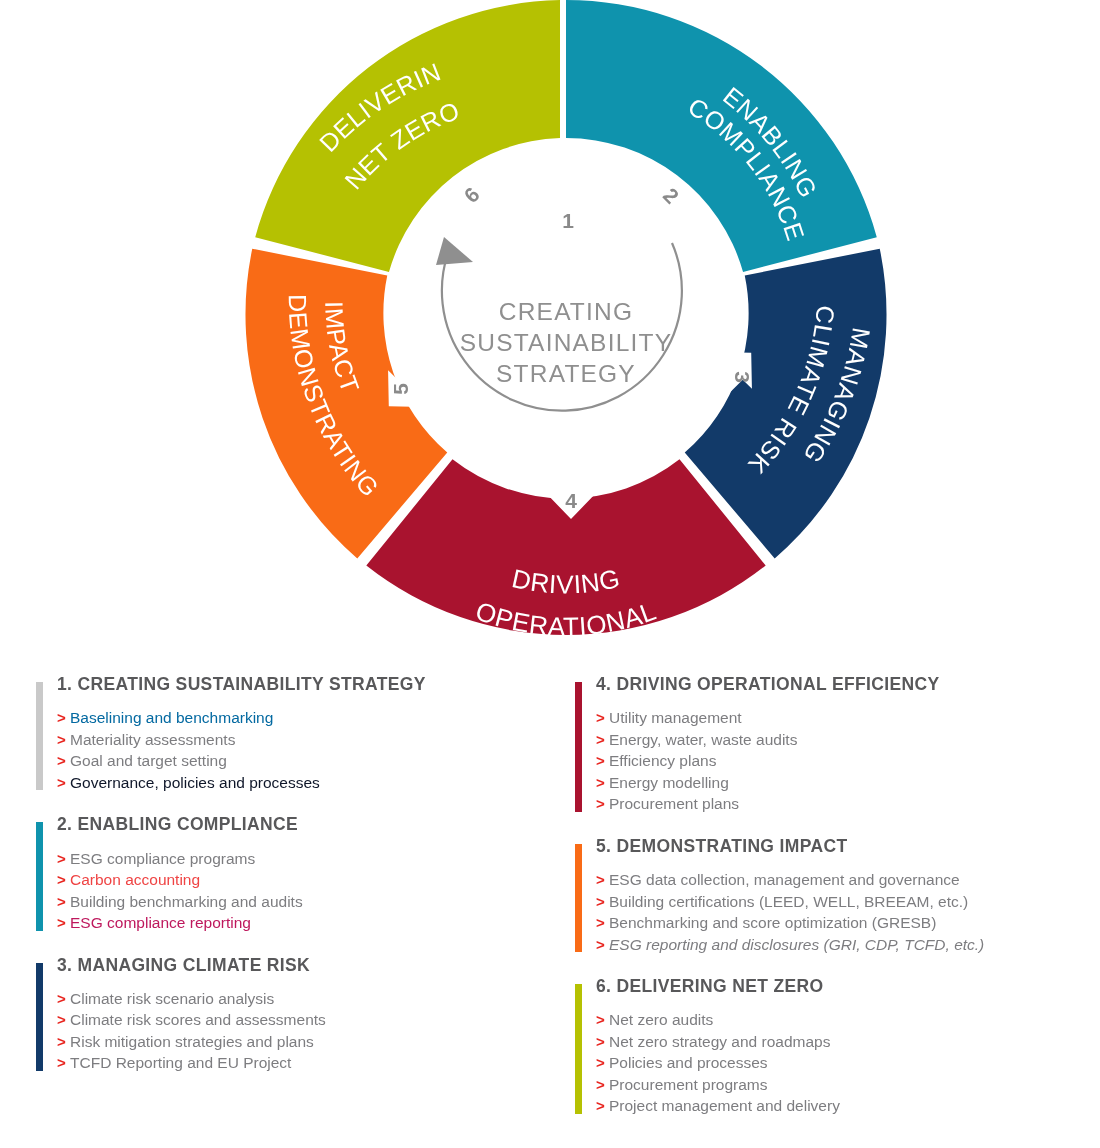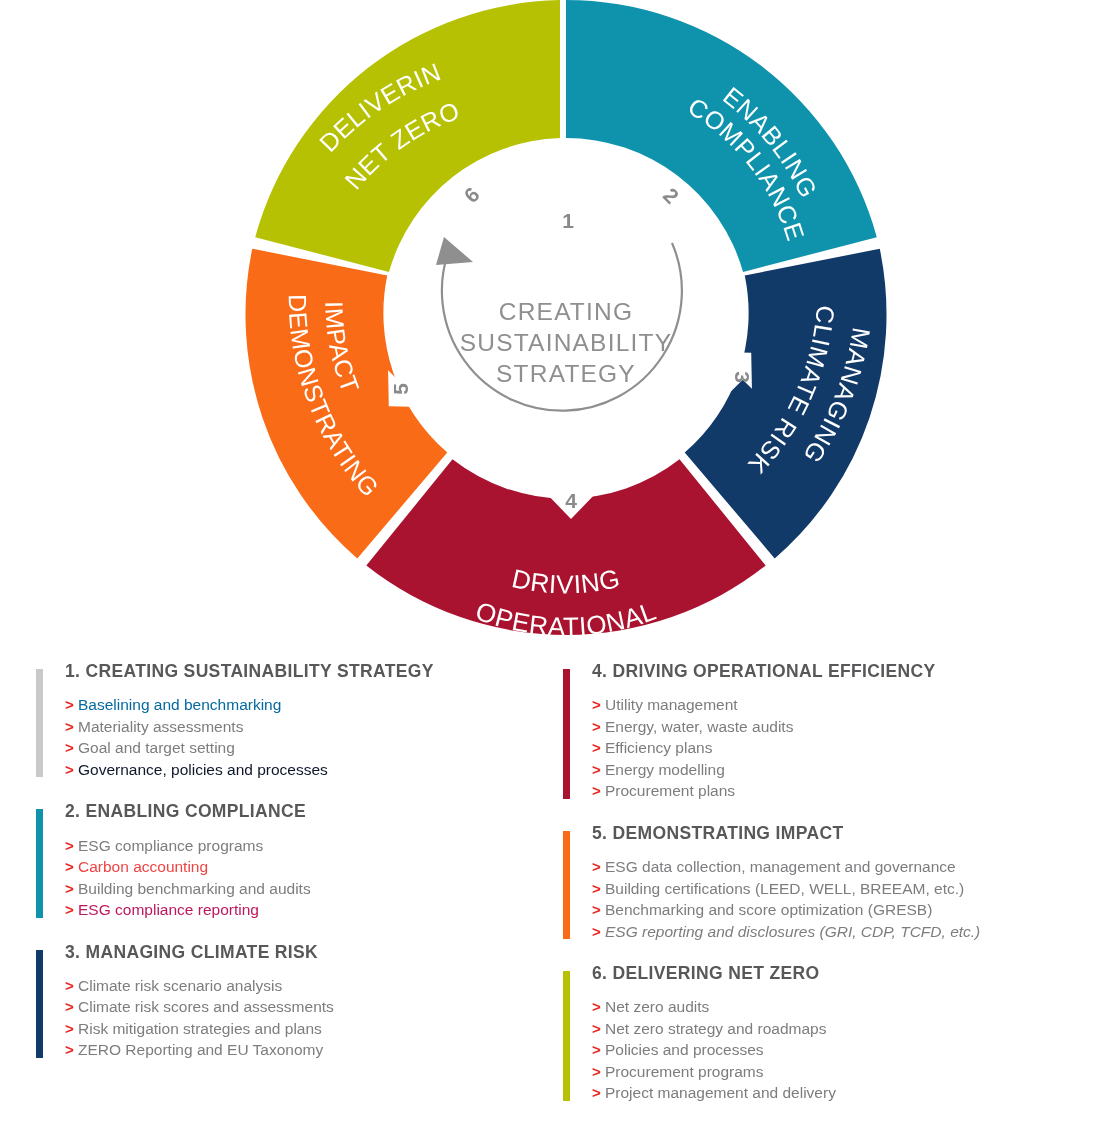--- a/index.html
+++ b/index.html
@@ -26,26 +26,27 @@
   .center-num { font-family: "Liberation Sans", sans-serif; font-weight: 700; fill: #8a8a8a; }
 
   
   #legend {
     position: absolute; left: 0; top: 662px;
     width: 1100px; height: 486px;
     padding: 0 0 0 0;
   }
   .legend-col { position: absolute; top: 0; width: 520px; }
   .col-left  { left: 36px; }
-  .col-right { left: 563px; }
+  .col-right { left: 575px; }
 
   .legend-block {
     position: relative;
-    padding-left: 29px;
+    padding-left: 21px;
     margin-bottom: 22px;
+    margin-top: 13px;
   }
   .accent-bar {
     position: absolute; left: 0; top: 7px;
     width: 7px; bottom: 3px;
     border-radius: 0;
   }
   .block-title {
     font-size: 17.5px;
     font-weight: 700;
     color: #58585a;
@@ -210,21 +211,21 @@
             <li><span class="chev" style="color: rgb(232, 37, 31);">&gt;</span><span class="btext" style="color: #be185d; text-align: center;">ESG compliance reporting</span></li>
           </ul>
         </div>
         <div class="legend-block">
           <div class="accent-bar" style="background: rgb(18, 58, 105);"></div>
           <div class="block-title" style="color: rgb(88, 88, 90);">3. MANAGING CLIMATE RISK</div>
           <ul class="bullets">
             <li><span class="chev" style="color: rgb(232, 37, 31);">&gt;</span><span class="btext" style="color: rgb(125, 125, 128);">Climate risk scenario analysis</span></li>
             <li><span class="chev" style="color: rgb(232, 37, 31);">&gt;</span><span class="btext" style="color: rgb(125, 125, 128);">Climate risk scores and assessments</span></li>
             <li><span class="chev" style="color: rgb(232, 37, 31);">&gt;</span><span class="btext" style="color: rgb(125, 125, 128);">Risk mitigation strategies and plans</span></li>
-            <li><span class="chev" style="color: rgb(232, 37, 31);">&gt;</span><span class="btext" style="color: rgb(125, 125, 128);">ZERO Reporting and EU Taxonomy</span></li>
+            <li><span class="chev" style="color: rgb(232, 37, 31);">&gt;</span><span class="btext" style="color: rgb(125, 125, 128);">TCFD Reporting and EU Project</span></li>
           </ul>
         </div>
       </div>
     <div class="legend-col col-right" id="legend-right">
         <div class="legend-block">
           <div class="accent-bar" style="background: rgb(169, 19, 47);"></div>
           <div class="block-title" style="color: rgb(88, 88, 90);">4. DRIVING OPERATIONAL EFFICIENCY</div>
           <ul class="bullets">
             <li><span class="chev" style="color: rgb(232, 37, 31);">&gt;</span><span class="btext" style="color: rgb(125, 125, 128);">Utility management</span></li>
             <li><span class="chev" style="color: rgb(232, 37, 31);">&gt;</span><span class="btext" style="color: rgb(125, 125, 128);">Energy, water, waste audits</span></li>

